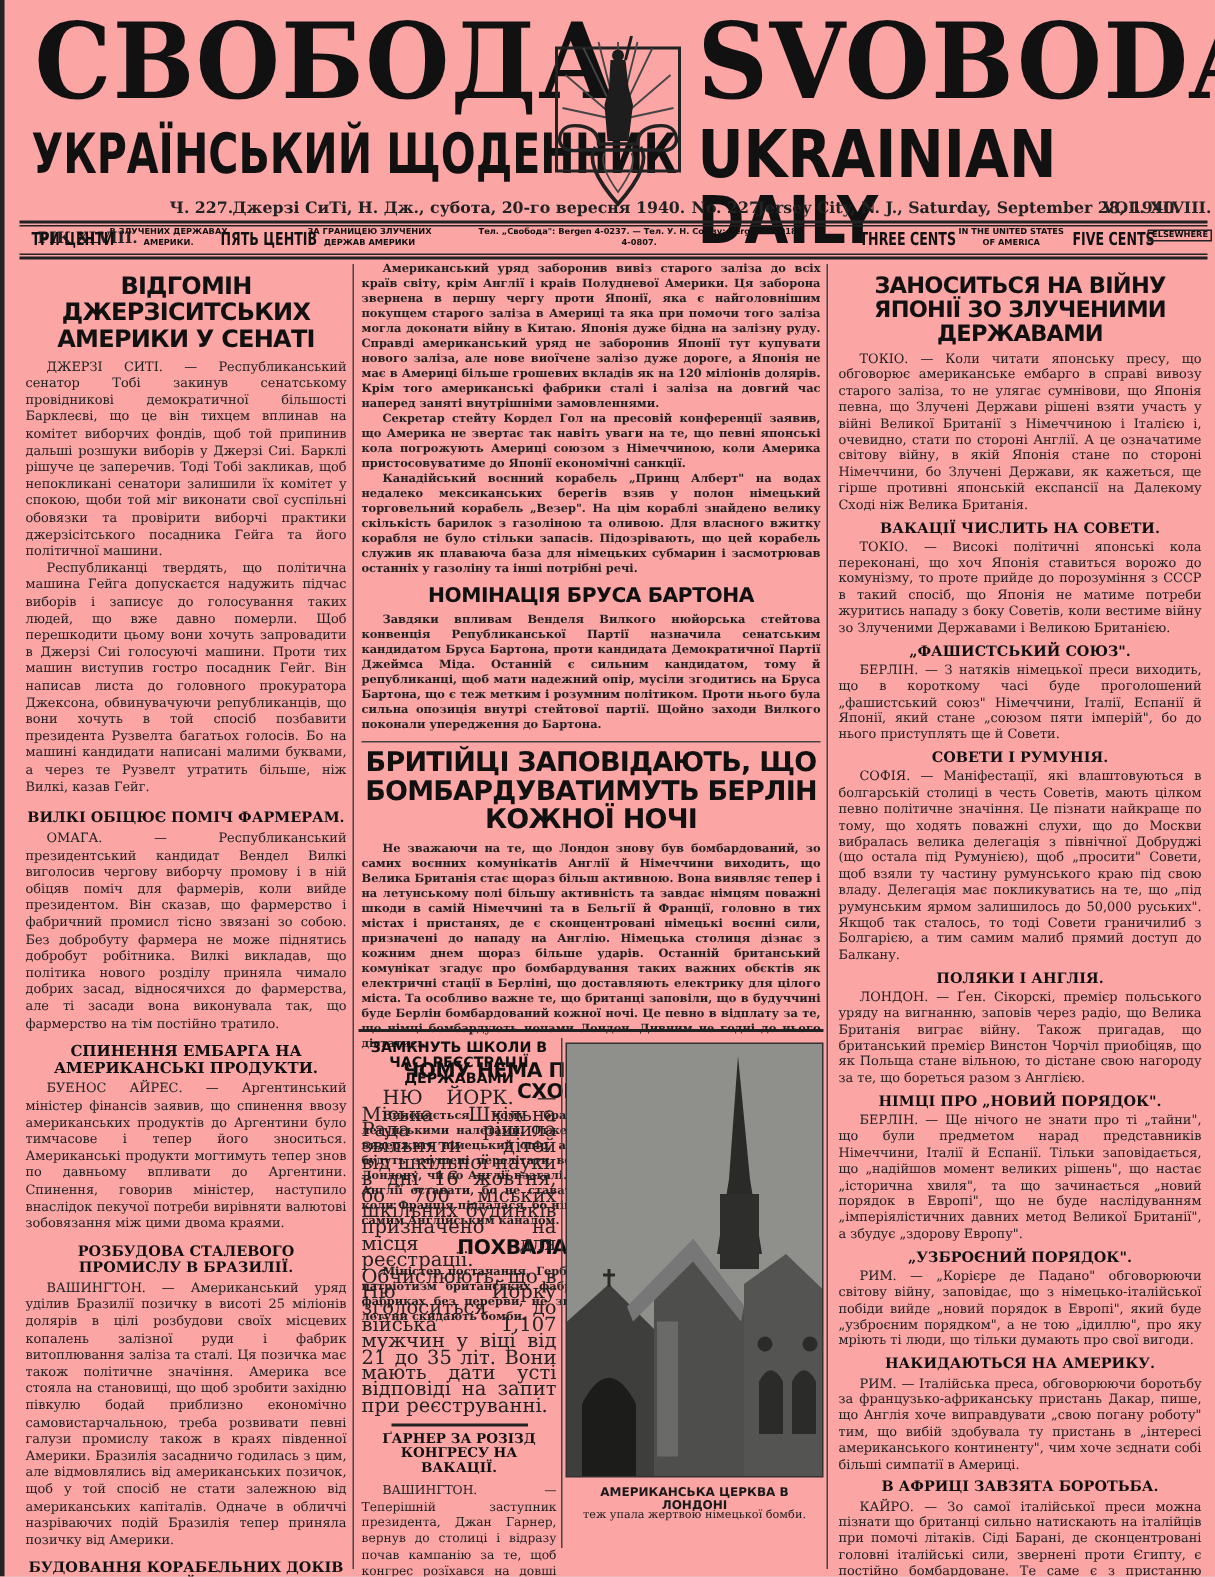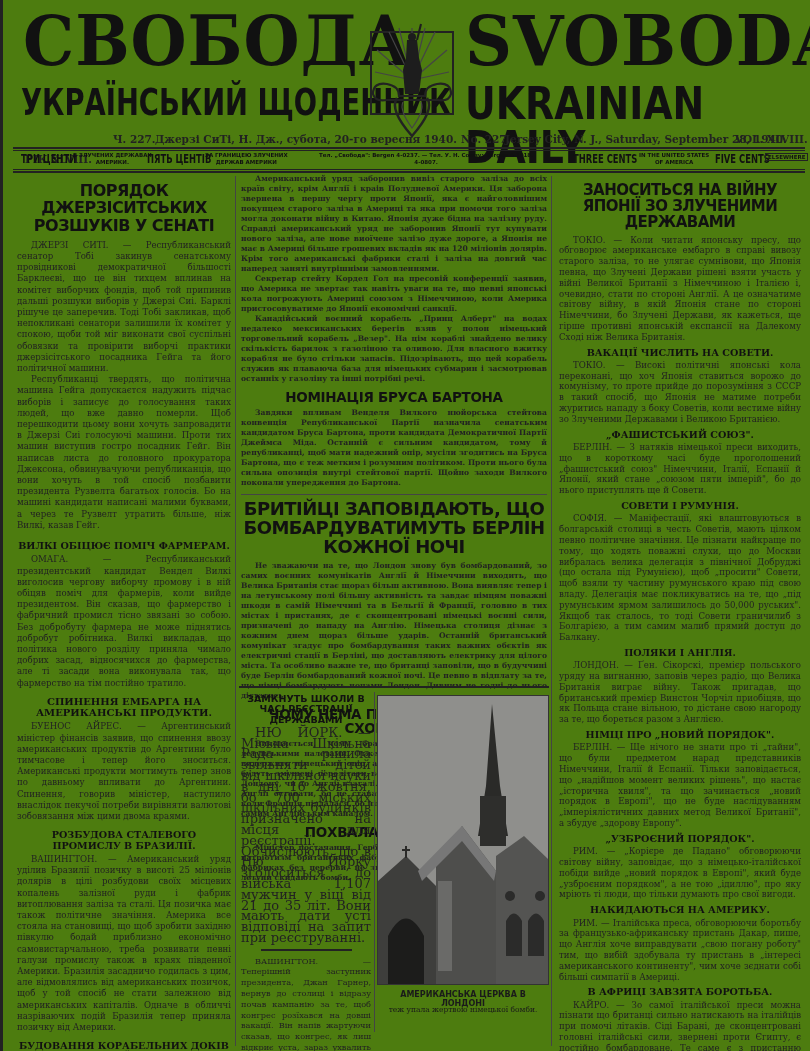--- a/index.html
+++ b/index.html
@@ -5,21 +5,21 @@
   * { box-sizing: border-box; margin: 0; padding: 0; }
   html, body { width: 810px; height: 1051px; overflow: hidden; }
   body {
     background: #d9d9d6;
     color: #1a1a1a;
     font-family: "DejaVu Serif", serif;
     position: relative;
   }
   .page {
     position: absolute; left: 0; top: 0; width: 810px; height: 1051px;
-    background: #4d7c0f;
+    background: #fca5a5;
     border-left: 3px solid #222;
   }
   
   .mast-title {
     position: absolute; font-family: "DejaVu Serif", serif; font-weight: bold;
     color: #111; letter-spacing: 1px; line-height: 1;
   }
   #mt-cy { left: 20px; top: 6px; font-size: 70px; transform: scaleX(0.92); transform-origin: left top; }
   #mt-lat { left: 462px; top: 6px; font-size: 70px; transform: scaleX(0.93); transform-origin: left top; }
   .mast-sub {
@@ -133,21 +133,21 @@
   </div>
 
   <div class="rule" style="top:169px; height:1px;"></div>
   <div class="rule" style="top:171px; height:2px;"></div>
 
   <div class="vline" style="left:232px; top:176px; height:870px;"></div>
   <div class="vline" style="left:548px; top:176px; height:870px;"></div>
 
   <div class="col" style="left:14px; width:214px;">
     <div>
-      <div class="head h-big" style="font-size:16px; margin:8px 0 6px;">ПОРЯДОК ДЖЕРЗІСИТСЬКИХ РОЗШУКІВ У СЕНАТІ</div>
+      <div class="head h-big" style="font-size:16px; margin:8px 0 6px;">ВІДГОМІН ДЖЕРЗІСИТСЬКИХ АМЕРИКИ У СЕНАТІ</div>
       <p class="body-text" style="font-size:8.6px; line-height:11.2px;">ДЖЕРЗІ СИТІ. — Республиканський сенатор Тобі закинув сенатському провідникові демократичної більшості Барклеєві, що це він тихцем вплинав на комітет виборчих фондів, щоб той припинив дальші розшуки виборів у Джерзі Сиі. Барклі рішуче це заперечив. Тоді Тобі закликав, щоб непокликані сенатори залишили їх комітет у спокою, щоби той міг виконати свої суспільні обовязки та провірити виборчі практики джерзісітського посадника Гейга та його політичної машини.</p>
       <p class="body-text" style="font-size:8.6px; line-height:11.2px;">Республиканці твердять, що політична машина Гейга допускаєтся надужить підчас виборів і записує до голосування таких людей, що вже давно померли. Щоб перешкодити цьому вони хочуть запровадити в Джерзі Сиі голосуючі машини. Проти тих машин виступив гостро посадник Гейг. Він написав листа до головного прокуратора Джексона, обвинувачуючи републиканців, що вони хочуть в той спосіб позбавити президента Рузвелта багатьох голосів. Бо на машині кандидати написані малими буквами, а через те Рузвелт утратить більше, ніж Вилкі, казав Гейг.</p>
     </div>
     <div>
       <div class="head h-sm" style="margin:10px 0 3px;">ВИЛКІ ОБІЦЮЄ ПОМІЧ ФАРМЕРАМ.</div>
       <p class="body-text" style="font-size:8.6px; line-height:11.2px;">ОМАГА. — Республиканський президентський кандидат Вендел Вилкі виголосив чергову виборчу промову і в ній обіцяв поміч для фармерів, коли вийде президентом. Він сказав, що фармерство і фабричний промисл тісно звязані зо собою. Без добробуту фармера не може піднятись добробут робітника. Вилкі викладав, що політика нового розділу приняла чимало добрих засад, відносячихся до фармерства, але ті засади вона виконувала так, що фармерство на тім постійно тратило.</p>
     </div>
     <div>
       <div class="head h-sm" style="margin:8px 0 3px; font-size:10px;">СПИНЕННЯ ЕМБАРГА НА АМЕРИКАНСЬКІ ПРОДУКТИ.</div>
       <p class="body-text" style="font-size:8.6px; line-height:11.2px;">БУЕНОС АЙРЕС. — Аргентинський міністер фінансів заявив, що спинення ввозу американських продуктів до Аргентини було тимчасове і тепер його зноситься. Американські продукти могтимуть тепер знов по давньому впливати до Аргентини. Спинення, говорив міністер, наступило внаслідок пекучої потреби вирівняти валютові зобовязання між цими двома краями.</p>
@@ -192,20 +192,21 @@
 
   <div class="rule" style="top:686px; left:236px; right:auto; width:310px; height:2px;"></div>
 
   <div class="col" style="left:238px; top:692px; width:130px;">
     <div>
       <div class="head h-sm" style="font-family:'DejaVu Sans',sans-serif; font-size:9.5px; margin:2px 0 3px;">ЗАМКНУТЬ ШКОЛИ В ЧАСІ РЕЄСТРАЦІЇ ДЕРЖАВАМИ</div>
       <p class="body-text" style="font-size:13px; line-height:10.8px;">НЮ ЙОРК. — Міська Шкільна Рада рішила звільняти дітей від шкільної науки в дні 16 жовтня, бо 700 міських шкільних будинків призначено на місця для реєстрації. Обчислюють, що в Ню Йорку зголоситься до війська 1,107 мужчин у віці від 21 до 35 літ. Вони мають дати усті відповіді на запит при реєструванні.</p>
     </div>
     <div class="hline" style="position:relative; width:70%; margin:5px auto; background:#222; height:2px;"></div>
     <div>
+      <div class="head h-sm" style="font-size:9px; margin:2px 0 3px;">ҐАРНЕР ЗА РОЗІЗД КОНГРЕСУ НА ВАКАЦІЇ.</div>
       <p class="body-text" style="font-size:8.2px; line-height:10.8px;">ВАШИНГТОН. — Теперішній заступник президента, Джан Гарнер, вернув до столиці і відразу почав кампанію за те, щоб конгрес розїхався на довші вакації. Він напів жартуючи сказав, що конгрес, як лиш відкриє уста, зараз ухвалить якісь нові права і привілеї для президента. Тому найкраще буде, коли конгрес на якийсь час опустить столицю.</p>
     </div>
 
   </div>
 
   <div class="vline" style="left:371px; top:692px; height:340px;"></div>
 
   <div class="photo">
     <svg width="172" height="290" viewBox="0 0 172 290">
       <rect x="0" y="0" width="172" height="290" fill="#8f8f8c"></rect>

